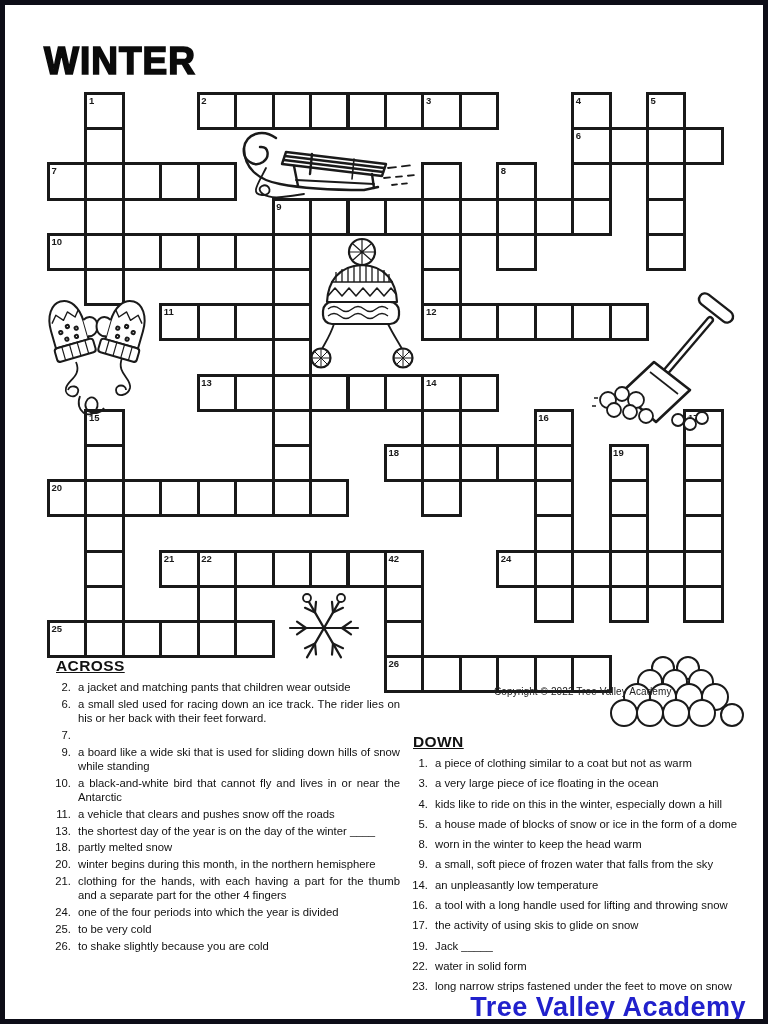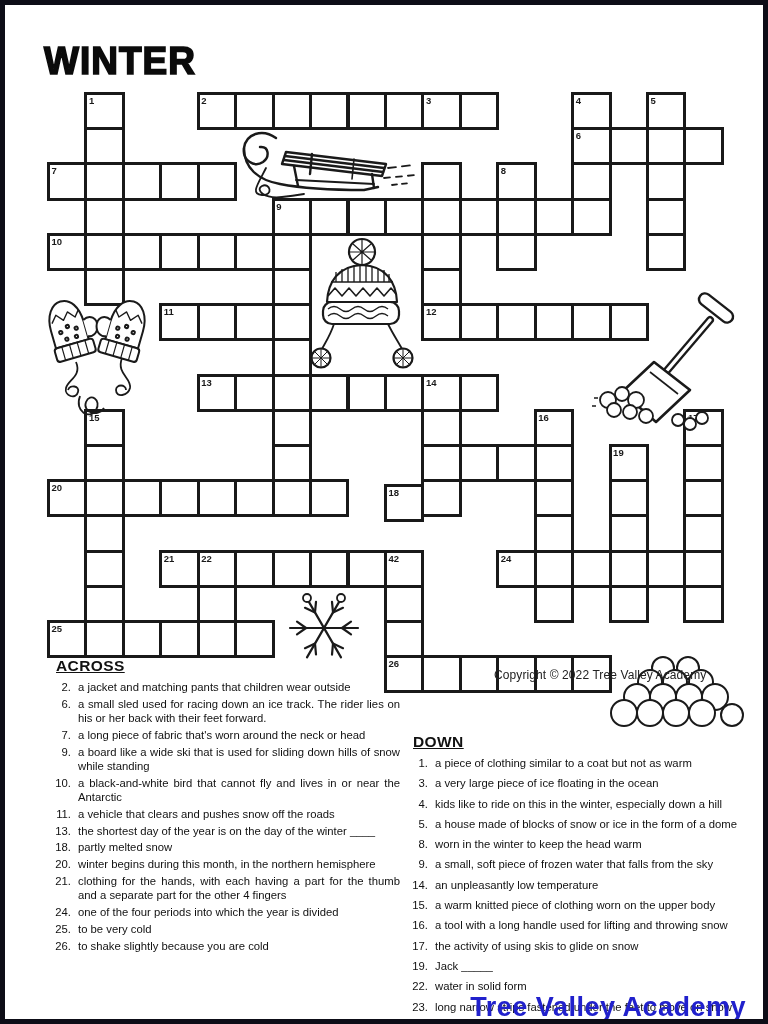--- a/index.html
+++ b/index.html
@@ -21,21 +21,21 @@
   #down{left:404px;top:733px;width:362px;}
   .sec-head{font-size:15.5px;font-weight:bold;text-decoration:underline;
             letter-spacing:.4px;margin:0 0 5px 9px;}
   .clue{display:flex;align-items:flex-start;}
   #across .clue{margin-bottom:2.5px;}
   #down .clue{margin-bottom:6px;}
   .cnum{flex:none;width:24px;text-align:right;margin-right:7px;
         font-size:11.3px;line-height:14.3px;}
   .ctext{font-size:11.3px;line-height:14.3px;}
   #across .ctext{text-align:justify;}
-  .copyright{position:absolute;left:494px;top:668px;font-size:12px;color:#222;
+  .copyright{position:absolute;left:494px;top:686px;font-size:10px;color:#222;
              letter-spacing:.1px;z-index:5;}
   .brand{position:absolute;top:972px;right:22px;font-size:27px;font-weight:bold;
          color:#2121cc;letter-spacing:.5px;}
   .illus{position:absolute;}
   svg{display:block;overflow:visible;}
 </style>
 </head>
 <body>
 
 <div class="page-border" style="border-color: rgb(13, 13, 23);"></div>
@@ -145,21 +145,21 @@
     <div class="cell" style="left: 271.64px; top: 408.8px; border-color: rgb(25, 25, 25);"></div>
     <div class="cell" style="left: 421.4px; top: 408.8px; border-color: rgb(25, 25, 25);"></div>
     <div class="cell" style="left: 533.72px; top: 408.8px; border-color: rgb(25, 25, 25);">
       <span class="cellnum">16</span>
     </div>
     <div class="cell" style="left: 683.48px; top: 408.8px; border-color: rgb(25, 25, 25);">
       <span class="cellnum">17</span>
     </div>
     <div class="cell" style="left: 84.44px; top: 444px; border-color: rgb(25, 25, 25);"></div>
     <div class="cell" style="left: 271.64px; top: 444px; border-color: rgb(25, 25, 25);"></div>
-    <div class="cell" style="left: 383.96px; top: 444px; border-color: rgb(25, 25, 25); margin-top: 40px;">
+    <div class="cell" style="left: 383.96px; top: 444px; border-color: rgb(25, 25, 25);">
       <span class="cellnum">18</span>
     </div>
     <div class="cell" style="left: 421.4px; top: 444px; border-color: rgb(25, 25, 25);"></div>
     <div class="cell" style="left: 458.84px; top: 444px; border-color: rgb(25, 25, 25);"></div>
     <div class="cell" style="left: 496.28px; top: 444px; border-color: rgb(25, 25, 25);"></div>
     <div class="cell" style="left: 533.72px; top: 444px; border-color: rgb(25, 25, 25);"></div>
     <div class="cell" style="left: 608.6px; top: 444px; border-color: rgb(25, 25, 25);">
       <span class="cellnum">19</span>
     </div>
     <div class="cell" style="left: 683.48px; top: 444px; border-color: rgb(25, 25, 25);"></div>
@@ -366,21 +366,20 @@
       <div class="clue">
         <span class="cnum">2.</span>
         <span class="ctext">a jacket and matching pants that children wear outside</span>
       </div>
       <div class="clue">
         <span class="cnum">6.</span>
         <span class="ctext">a small sled used for racing down an ice track.  The rider lies on his or her back with their feet forward.</span>
       </div>
       <div class="clue">
         <span class="cnum">7.</span>
-        <span class="ctext">a long piece of fabric that's worn around the neck or head</span>
       </div>
       <div class="clue">
         <span class="cnum">9.</span>
         <span class="ctext">a board like a wide ski that is used for sliding down hills of snow while standing</span>
       </div>
       <div class="clue">
         <span class="cnum">10.</span>
         <span class="ctext">a black-and-white bird that cannot fly and lives in or near the Antarctic</span>
       </div>
       <div class="clue">
@@ -443,24 +442,20 @@
       </div>
       <div class="clue">
         <span class="cnum">9.</span>
         <span class="ctext">a small, soft piece of frozen water that falls from the sky</span>
       </div>
       <div class="clue">
         <span class="cnum">14.</span>
         <span class="ctext">an unpleasantly low temperature</span>
       </div>
       <div class="clue">
-        <span class="cnum">15.</span>
-        <span class="ctext">a warm knitted piece of clothing worn on the upper body</span>
-      </div>
-      <div class="clue">
         <span class="cnum">16.</span>
         <span class="ctext">a tool with a long handle used for lifting and throwing snow</span>
       </div>
       <div class="clue">
         <span class="cnum">17.</span>
         <span class="ctext">the activity of using skis to glide on snow</span>
       </div>
       <div class="clue">
         <span class="cnum">19.</span>
         <span class="ctext">Jack _____</span>

